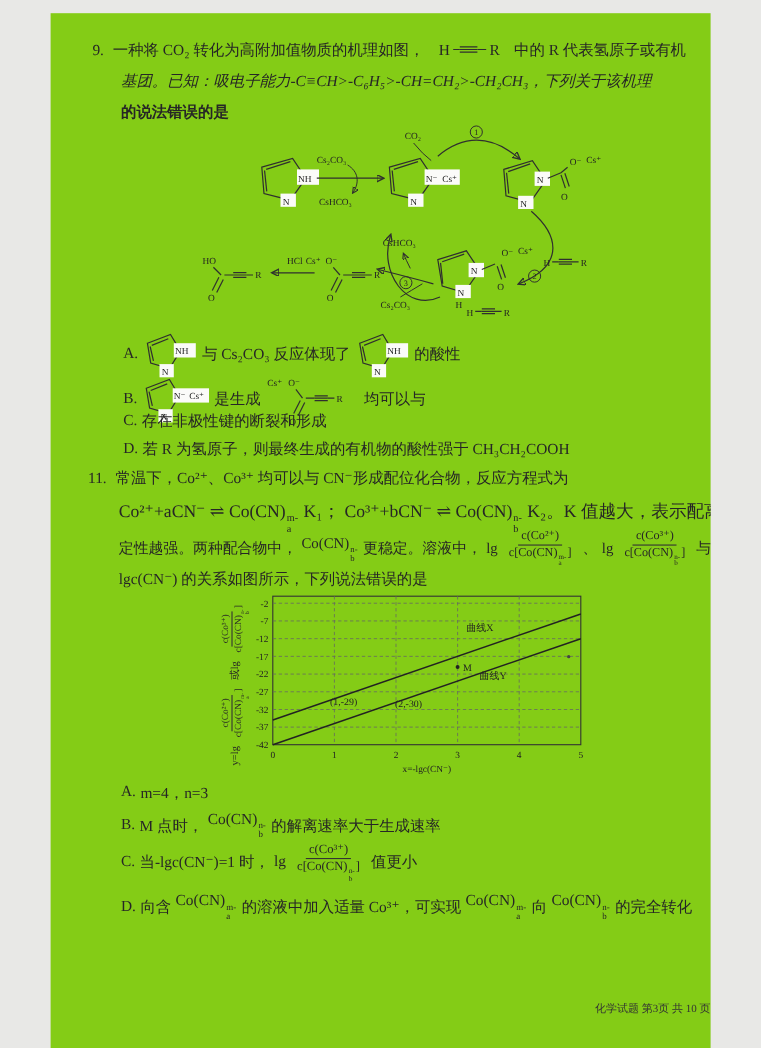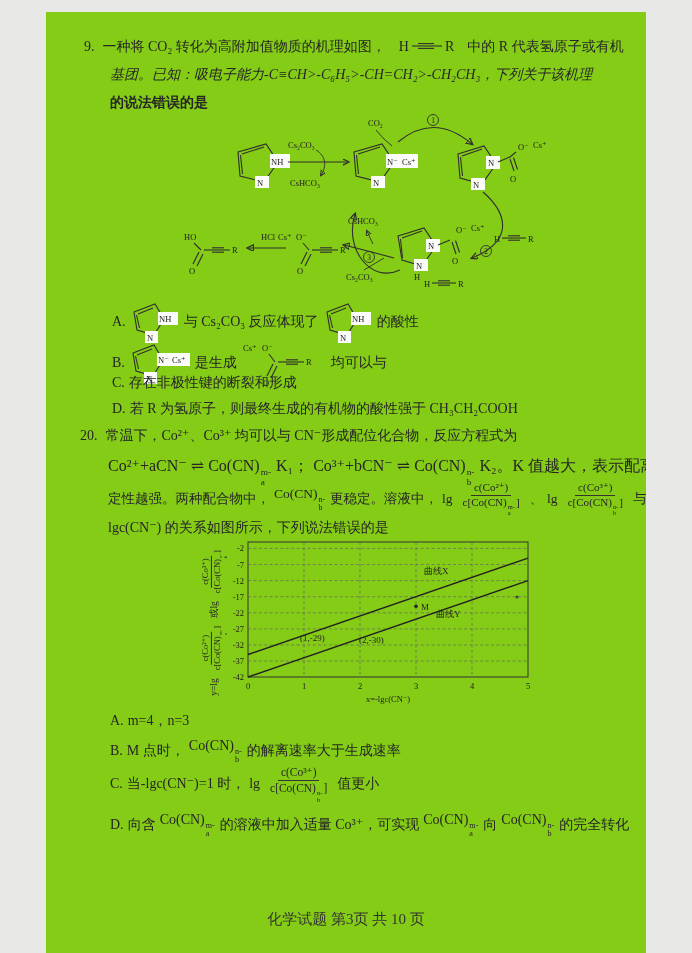--- a/index.html
+++ b/index.html
@@ -31,21 +31,21 @@
   svg.chart .frame{fill:none;stroke:#333;stroke-width:1;}
   svg.chart .grid{stroke:#666;stroke-width:0.7;stroke-dasharray:3 2.4;}
   svg.chart .cline{stroke:#222;stroke-width:1.4;fill:none;}
   svg.chart text{fill:#222;font-size:8.5px;font-family:"Liberation Serif","DejaVu Serif","DejaVu Sans",serif;}
   svg.chart text.tkY{text-anchor:end;}
   svg.chart text.tkX{text-anchor:middle;}
   svg.chart text.clab{font-size:9px;}
   .ylabel{position:absolute;left:168px;top:608px;transform:translate(-50%,-50%) rotate(-90deg);
           white-space:nowrap;font-size:9.5px;display:flex;align-items:center;gap:2px;}
   .ylabel .frac{font-size:8.5px;}
-  .footer{position:absolute;top:898px;left:0;width:100%;text-align:center;font-size:15px;color:#333;}
+  .footer{position:absolute;top:898px;left:0;width:100%;text-align:right;font-size:10px;color:#333;}
 </style>
 </head>
 <body>
 
 <div class="page">
 
   <div class="ln" style="top:27px;left:38px;">
     <span class="num">9.</span><span>一种将 CO₂ 转化为高附加值物质的机理如图，</span>
     <span class="gap"></span>
     <span>H</span><svg class="struct alk" width="34" height="12" viewBox="0 0 34 12">
@@ -252,21 +252,21 @@
   <div class="opt" style="top:362px;left:66px;">
     <span>C.</span>
     <span>存在非极性键的断裂和形成</span>
   </div>
   <div class="opt" style="top:388px;left:66px;">
     <span>D.</span>
     <span>若 R 为氢原子，则最终生成的有机物的酸性强于 CH₃CH₂COOH</span>
   </div>
 
   <div class="ln" style="top:416px;left:34px;">
-    <span class="num">20.</span><span>常温下，Co²⁺、Co³⁺ 均可以与 CN⁻形成配位化合物，反应方程式为</span>
+    <span class="num">11.</span><span>常温下，Co²⁺、Co³⁺ 均可以与 CN⁻形成配位化合物，反应方程式为</span>
   </div>
 
   <div class="ln" style="top:444px;left:62px;font-size:16px;">
     <span>Co²⁺+aCN⁻</span>
     <span>⇌</span>
     <span class="cx"><span>Co(CN)</span><span class="ss">
           <span>m-</span>
           <span>a</span>
         </span></span>
     <span>K₁；</span>

